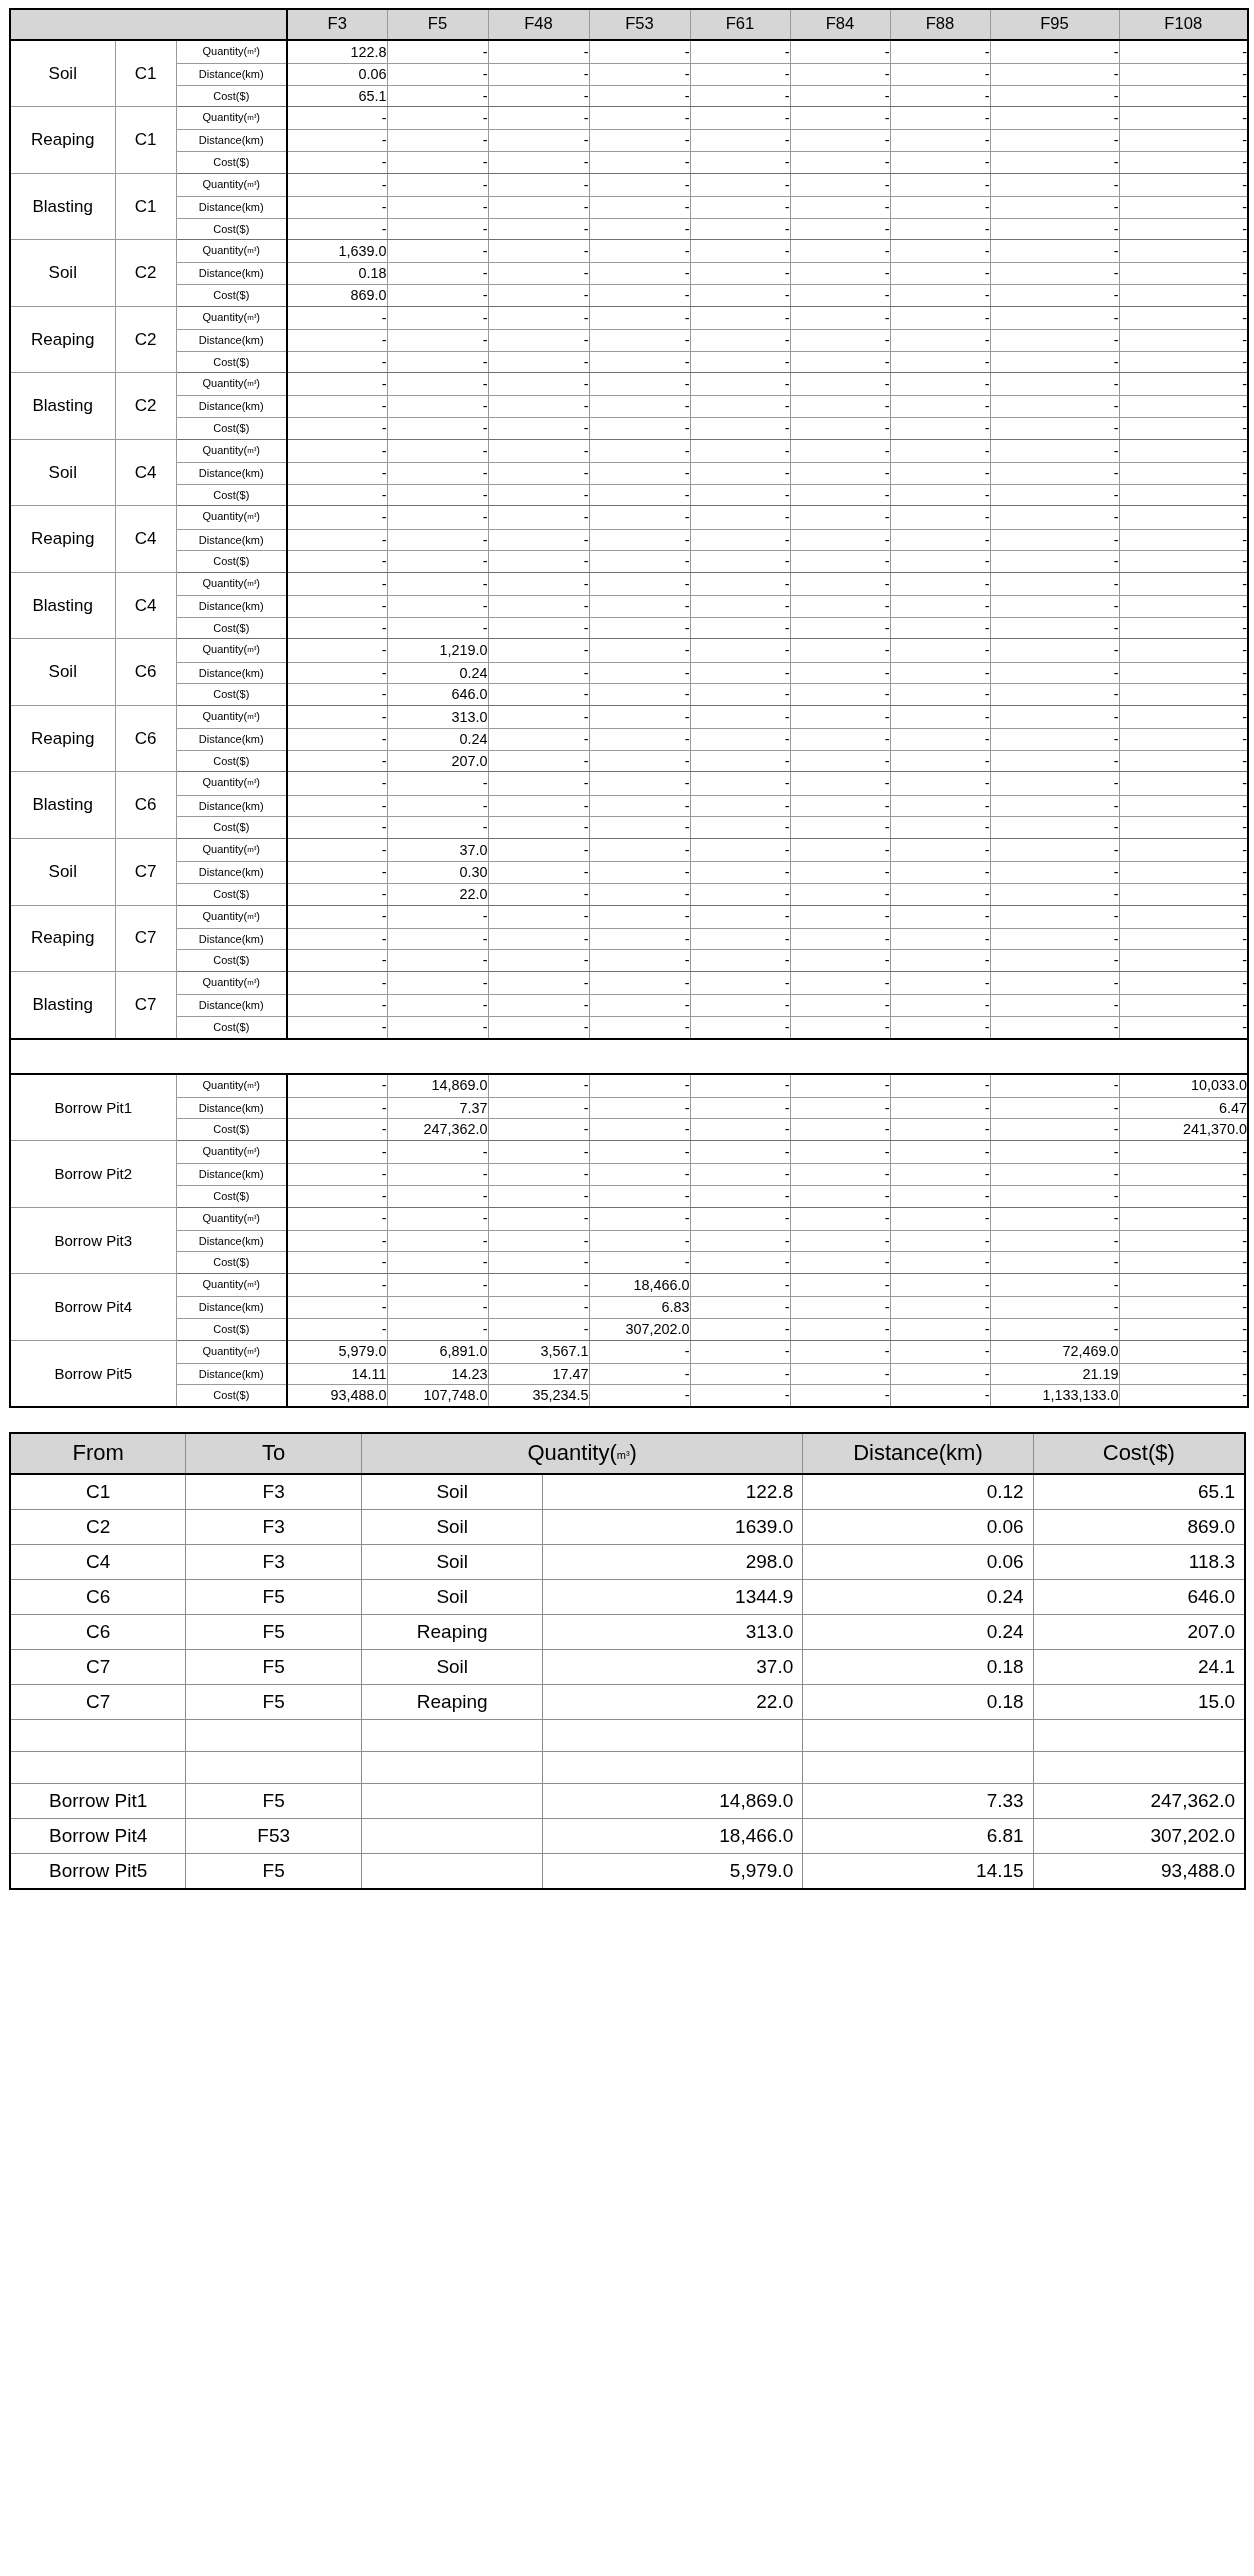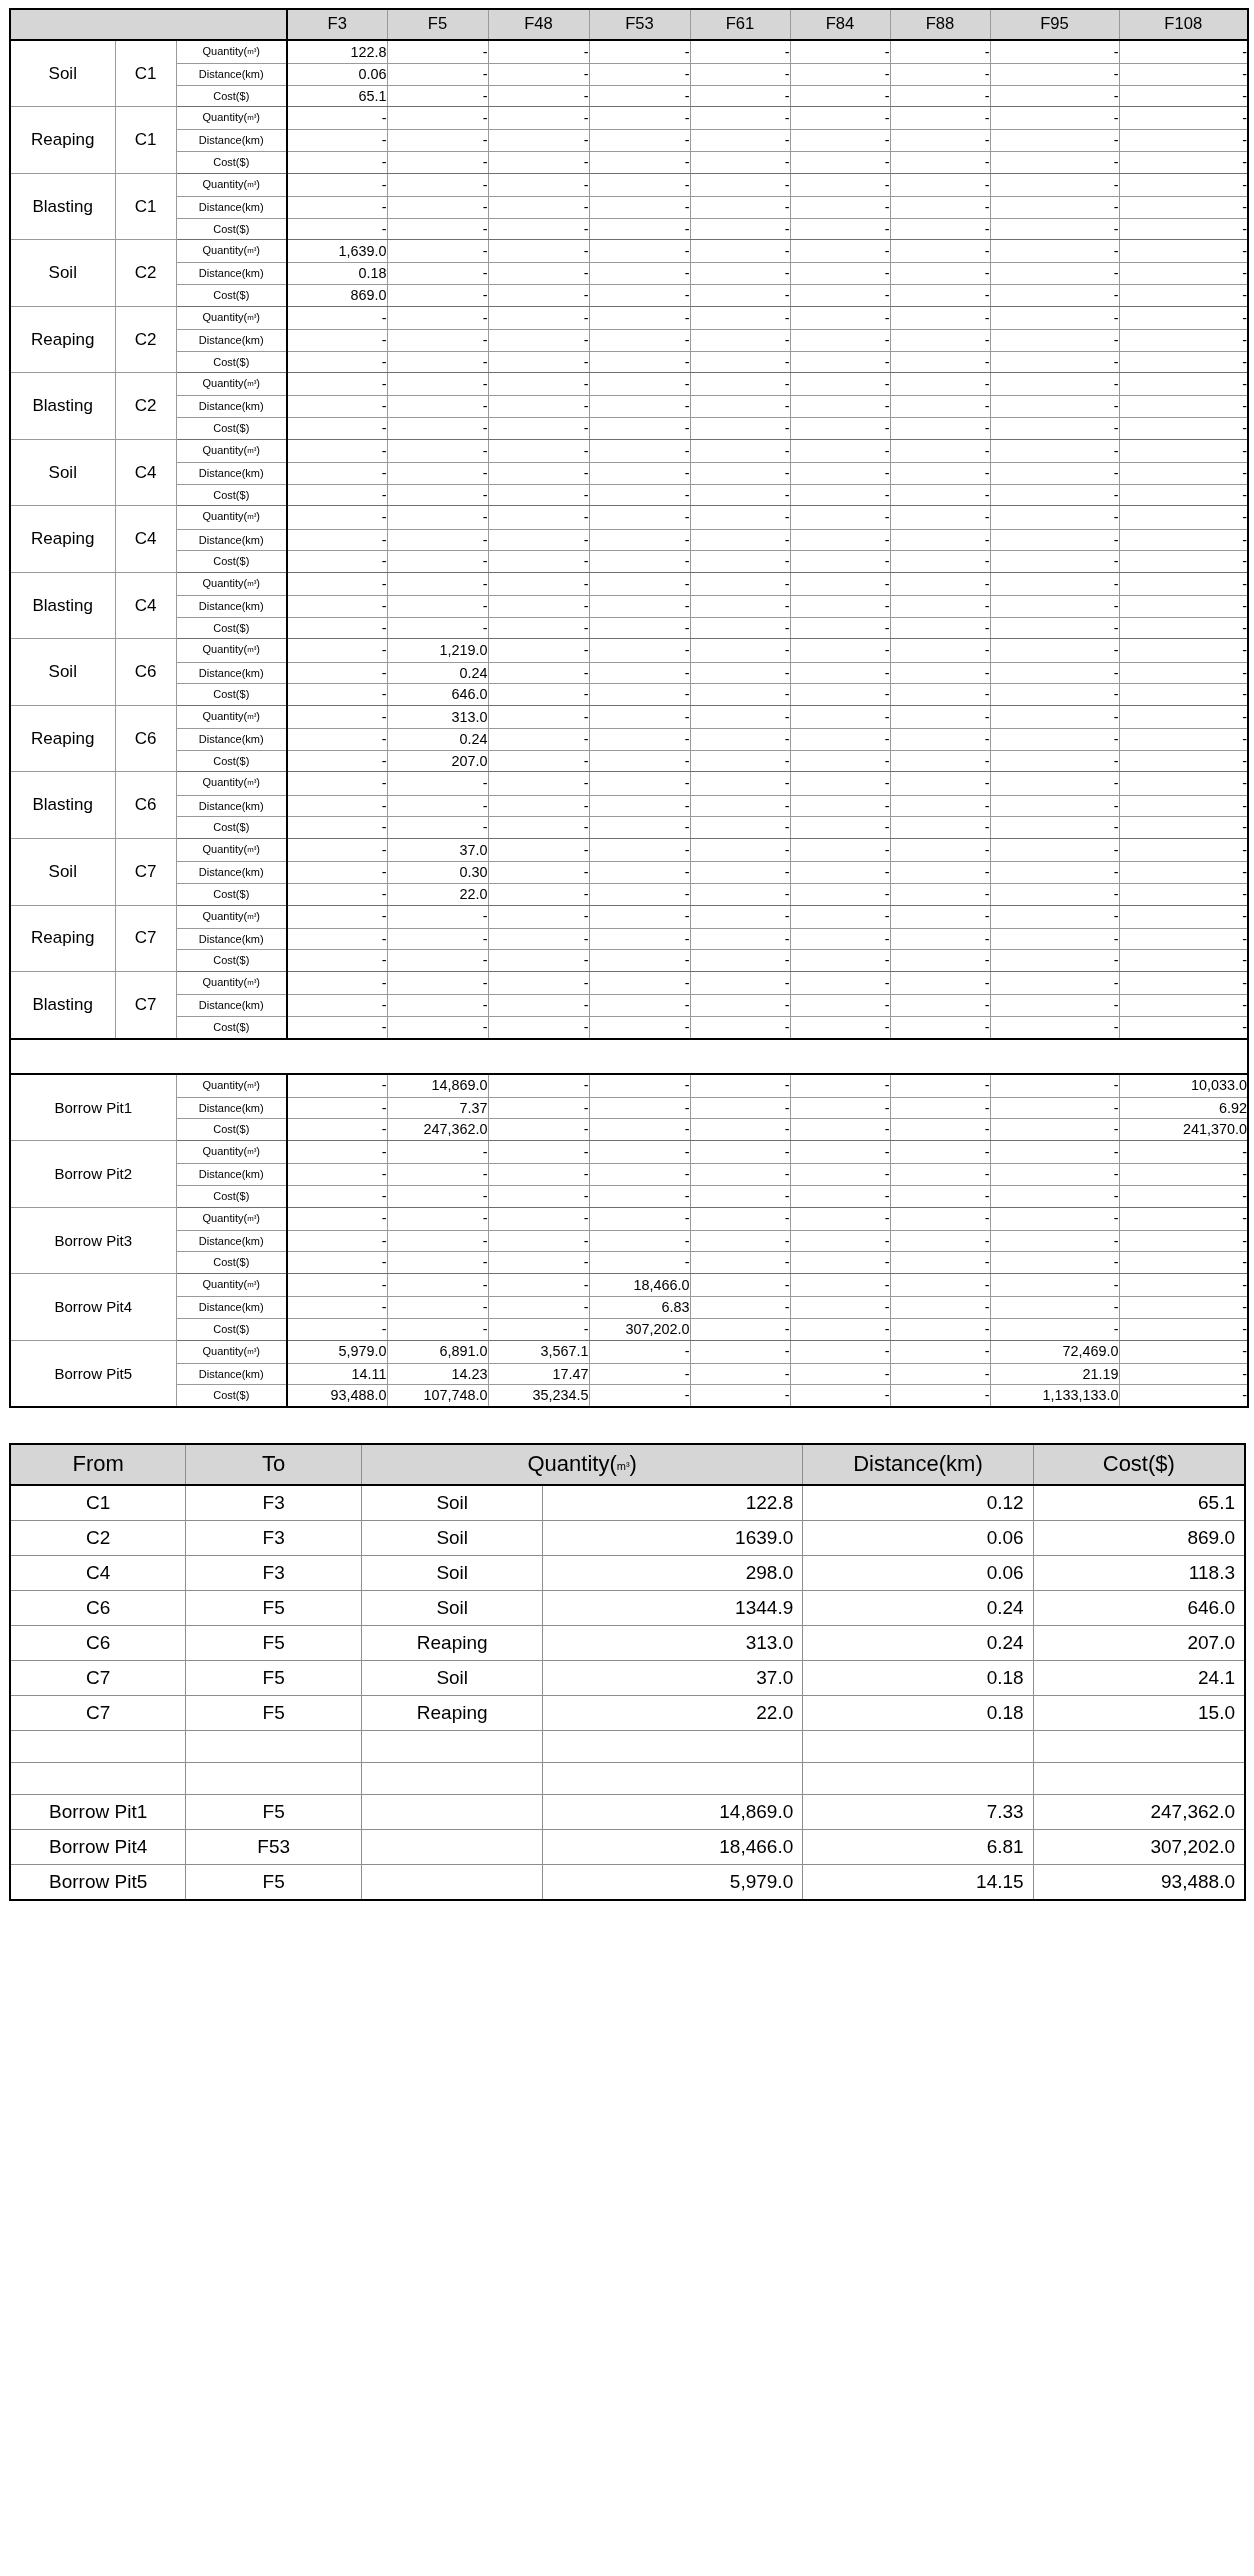--- a/index.html
+++ b/index.html
@@ -96,21 +96,21 @@
   }
 
   
   .gap { height: 15.5px; }
 
   table.summary {
     border-collapse: collapse;
     table-layout: fixed;
     width: 1237px;
     border: 2.2px solid #000;
-    margin-top: 19px;
+    margin-top: 8px;
   }
   table.summary th {
     background: #d6d6d6;
     font-size: 22px;
     font-weight: normal;
     height: 37px;
     text-align: center;
     border: 1.1px solid #8d8d8d;
     border-bottom: 2.2px solid #000;
   }
@@ -750,21 +750,21 @@
         <tr>
           <td class="metric">Distance(km)</td>
           <td class="val vsep">-</td>
           <td class="val">7.37</td>
           <td class="val">-</td>
           <td class="val">-</td>
           <td class="val">-</td>
           <td class="val">-</td>
           <td class="val">-</td>
           <td class="val">-</td>
-          <td class="val">6.92</td>
+          <td class="val">6.47</td>
         </tr>
         <tr class="grp-end">
           <td class="metric">Cost($)</td>
           <td class="val vsep">-</td>
           <td class="val">247,362.0</td>
           <td class="val">-</td>
           <td class="val">-</td>
           <td class="val">-</td>
           <td class="val">-</td>
           <td class="val">-</td>

